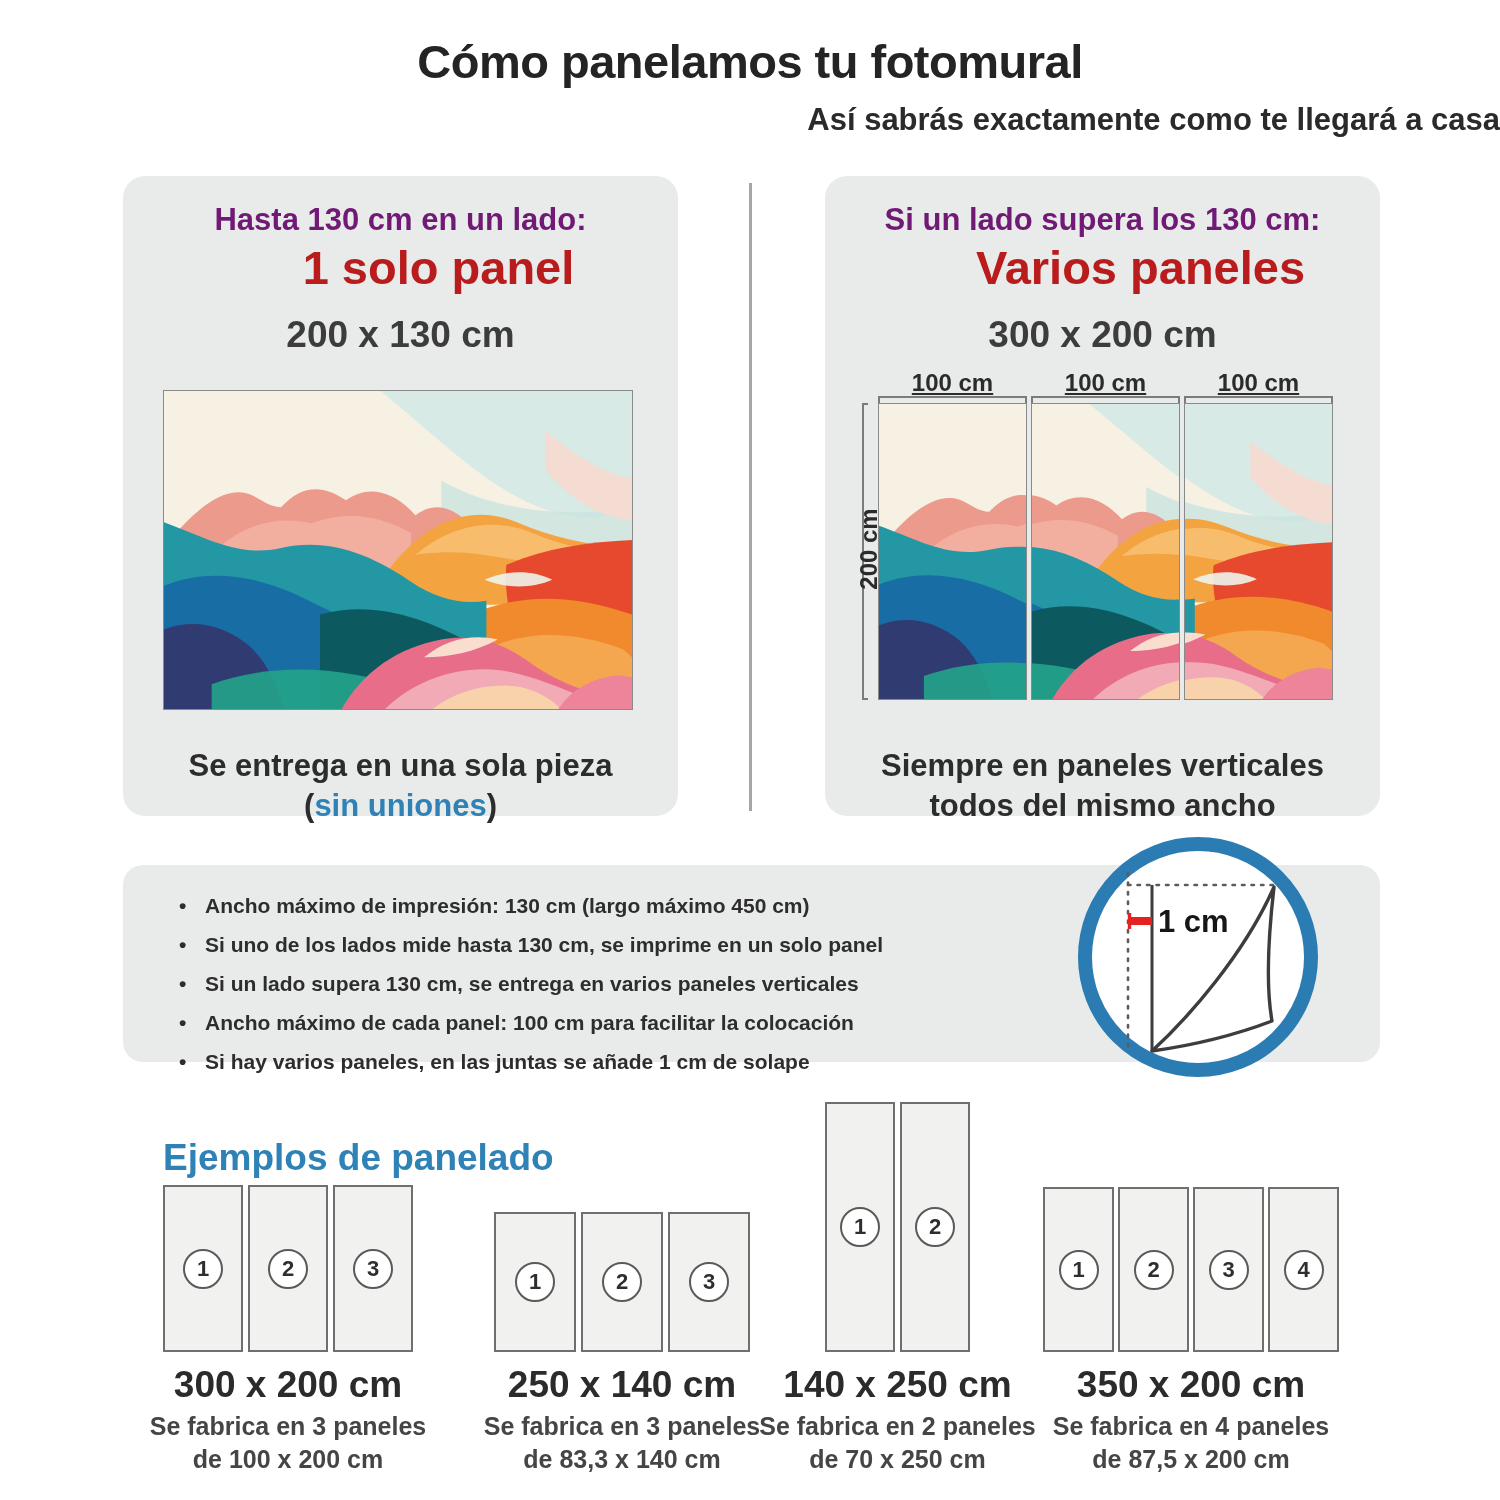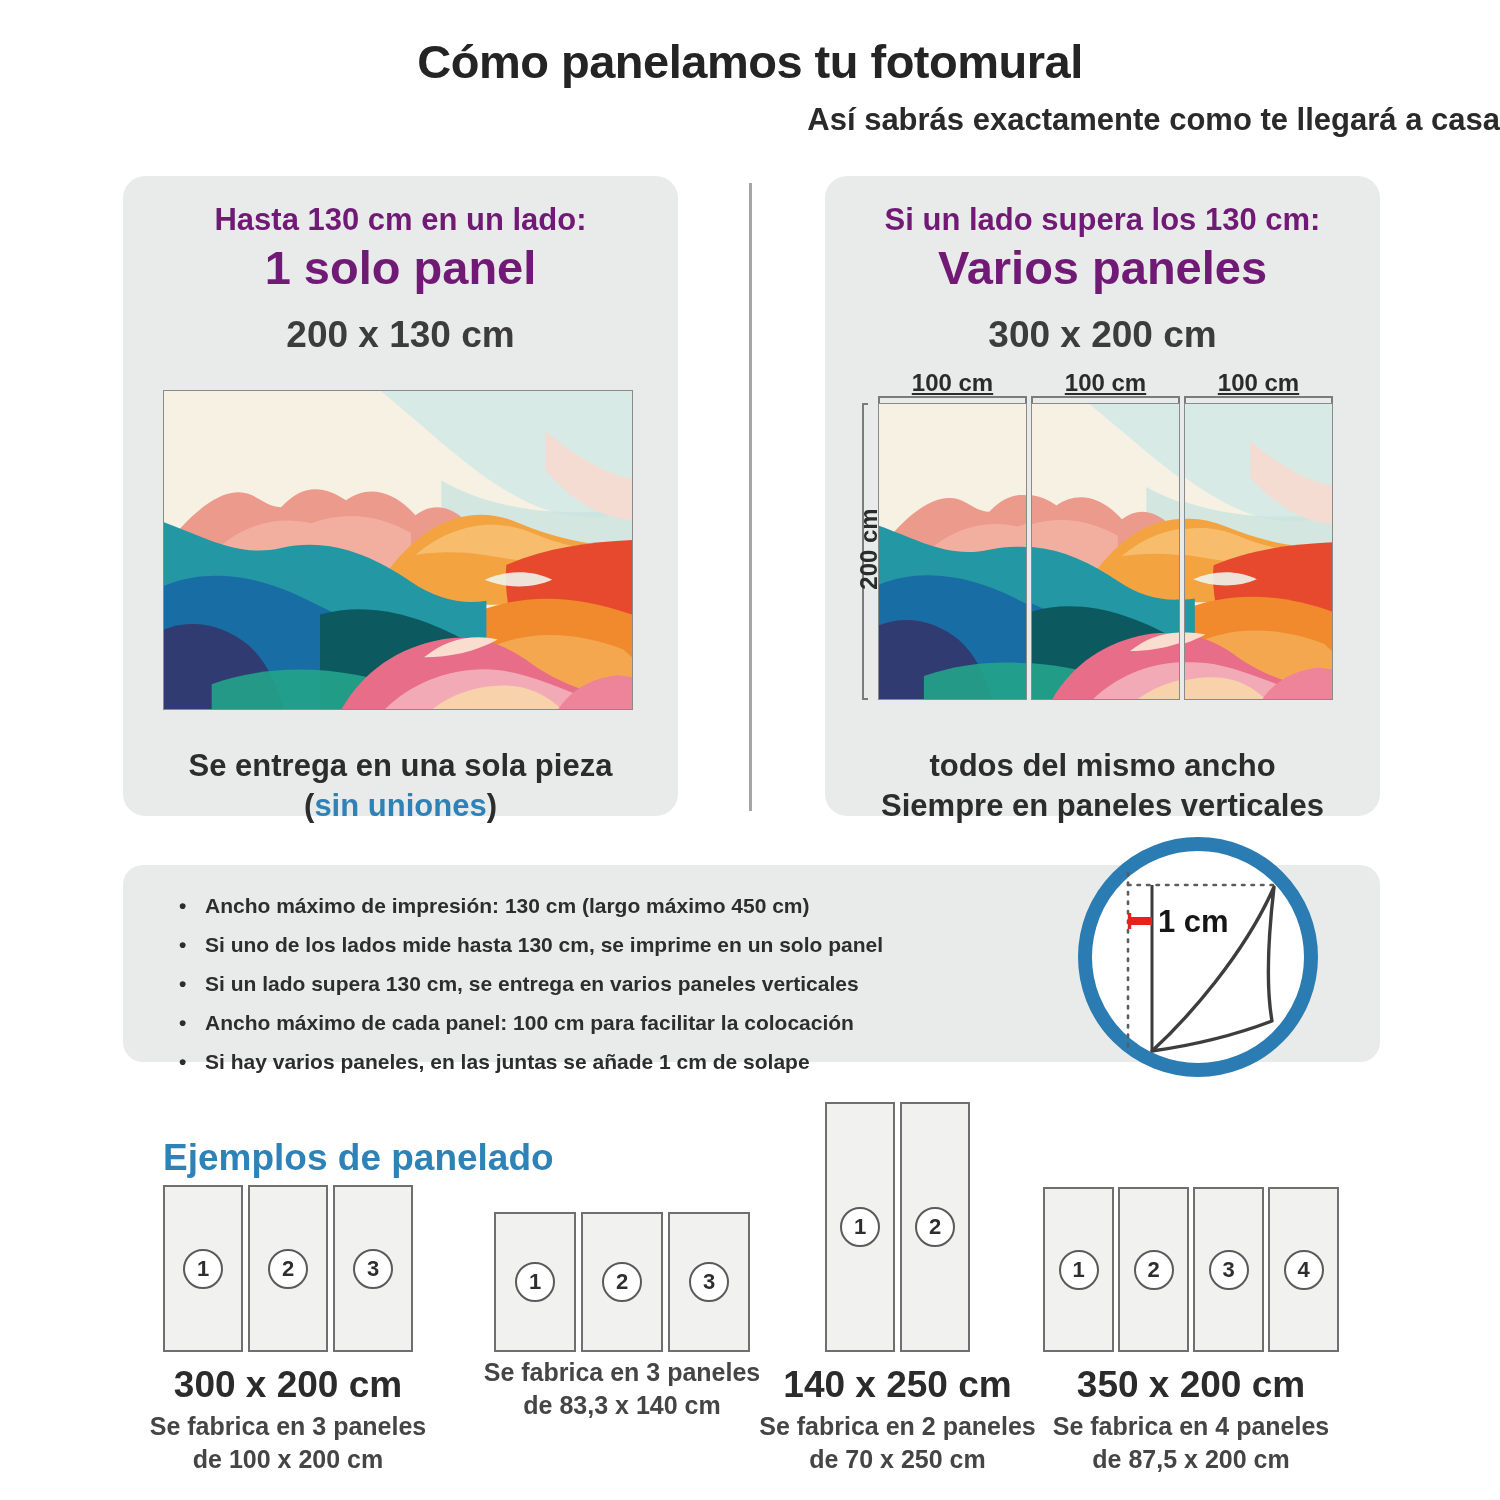--- a/index.html
+++ b/index.html
@@ -15,21 +15,21 @@
   
   .card{position:absolute;top:176px;width:555px;height:640px;background:#e9ebea;
         border-radius:22px;text-align:center;}
   .card-left{left:123px;}
   .card-right{left:825px;}
   .cards-divider{position:absolute;left:749px;top:183px;width:3px;height:628px;background:#a6a6a6;}
 
   .condition{margin-top:0;position:absolute;top:26px;left:0;width:100%;
              font-size:31px;font-weight:800;color:#701a75;}
   .headline{position:absolute;top:64px;left:0;width:100%;
-            font-size:47px;font-weight:800;color:#701a75;}
+            font-size:47px;font-weight:800;color:#b91c1c;padding-left:38px;}
   .size-line{position:absolute;top:138px;left:0;width:100%;
              font-size:37px;font-weight:800;color:#3c3c3c;}
 
   .mural-single{position:absolute;top:214px;left:40px;width:470px;height:320px;
                 border:1px solid #8a8a8a;box-sizing:border-box;background:#f7f1e3;}
   .mural-single svg{display:block;width:100%;height:100%;}
 
   .caption{position:absolute;top:570px;left:0;width:100%;
            font-size:31px;font-weight:600;color:#2c2c2c;line-height:40px;}
   .caption .hl{color:#2e82b6;font-weight:800;}
@@ -171,22 +171,22 @@
           <svg viewBox="360 0 180 320" preserveAspectRatio="none">
               <use href="#muralArt"></use>
             </svg>
         </div>
       </div>
     </div>
     <div class="vline"></div>
     <div class="vlabel">200 cm</div>
 
     <div class="caption">
+      <div>Siempre en paneles verticales</div>
       <div>todos del mismo ancho</div>
-      <div>Siempre en paneles verticales</div>
     </div>
   </div>
 
   <div class="notes-band">
     <ul class="notes-list">
         <li class="bullet-item">Ancho máximo de impresión: 130 cm (largo máximo 450 cm)</li>
         <li class="bullet-item">Si uno de los lados mide hasta 130 cm, se imprime en un solo panel</li>
         <li class="bullet-item">Si un lado supera 130 cm, se entrega en varios paneles verticales</li>
         <li class="bullet-item">Ancho máximo de cada panel: 100 cm para facilitar la colocación</li>
         <li class="bullet-item">Si hay varios paneles, en las juntas se añade 1 cm de solape</li>
@@ -230,20 +230,21 @@
         <div class="panel">
           <div class="pnum">1</div>
         </div>
         <div class="panel">
           <div class="pnum">2</div>
         </div>
         <div class="panel">
           <div class="pnum">3</div>
         </div>
       </div>
+    <div class="ex-size">250 x 140 cm</div>
     <div class="ex-detail">
       <div>Se fabrica en 3 paneles</div>
       <div>de 83,3 x 140 cm</div>
     </div>
   </div>
 
   <div class="example ex3">
     <div class="panels">
         <div class="panel">
           <div class="pnum">1</div>

